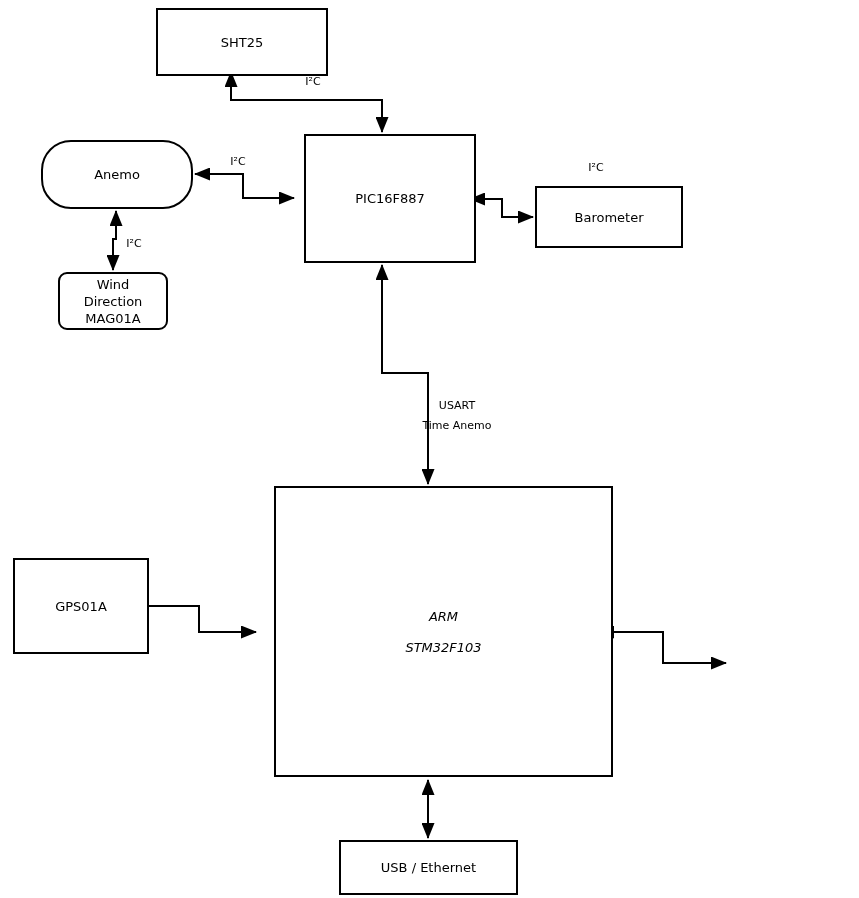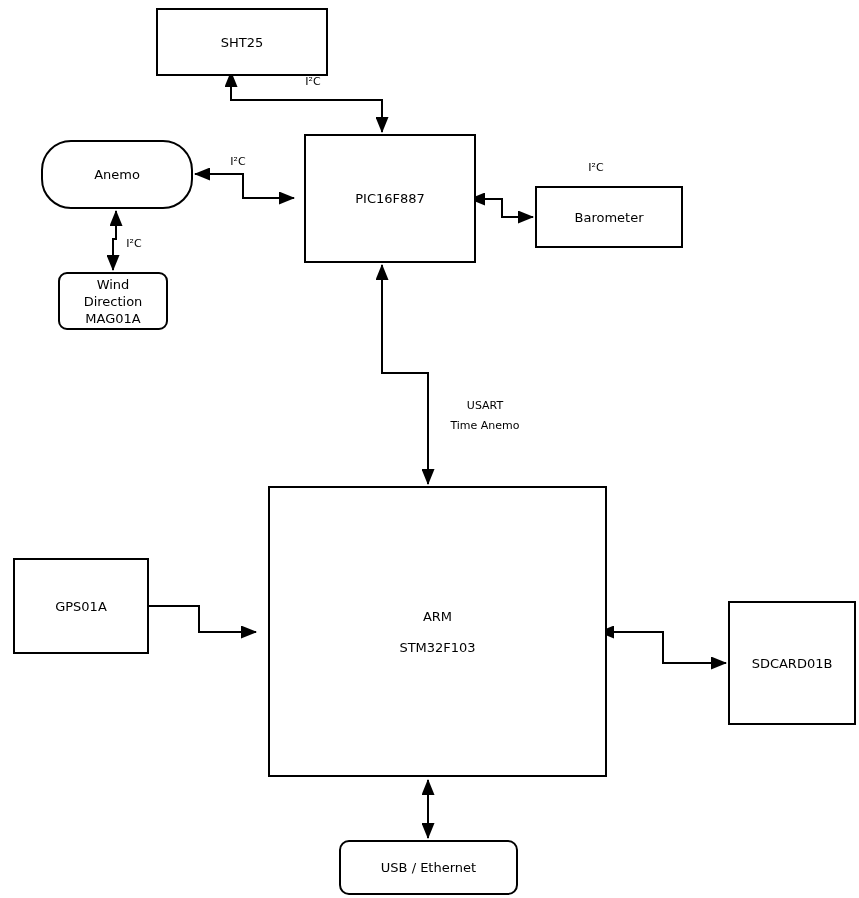--- a/index.html
+++ b/index.html
@@ -35,39 +35,39 @@
     font-size: 13px;
     line-height: 17px;
     text-align: center;
     white-space: nowrap;
   }
   .node-sht25     { left: 156px; top: 8px;   width: 172px; height: 68px; }
   .node-anemo     { left: 41px;  top: 140px; width: 152px; height: 69px; border-radius: 30px; }
   .node-pic       { left: 296px; top: 134px; width: 172px; height: 129px; margin-left: 8px; }
   .node-barometer { left: 535px; top: 186px; width: 148px; height: 62px; }
   .node-wind      { left: 58px;  top: 272px; width: 110px; height: 58px; border-radius: 9px; }
-  .node-arm       { left: 268px; top: 486px; width: 339px; height: 291px; }
+  .node-arm       { left: 274px; top: 486px; width: 339px; height: 291px; font-style: italic; }
   .node-arm .gap-line { margin-top: 14px; }
   .node-gps       { left: 1px;   top: 558px; width: 136px; height: 96px; margin-left: 12px; }
   .node-sdcard    { left: 728px; top: 601px; width: 128px; height: 124px; }
-  .node-usb       { left: 339px; top: 840px; width: 179px; height: 55px; border-radius: 10px; }
+  .node-usb       { left: 339px; top: 840px; width: 179px; height: 55px; }
   .edge-label {
     position: absolute;
     font-size: 11px;
     line-height: 16px;
     transform: translateX(-50%);
     white-space: nowrap;
     text-align: center;
   }
   .lbl-sht25-pic  { left: 313px; top: 74px; }
   .lbl-anemo-pic  { left: 238px; top: 154px; }
   .lbl-anemo-wind { left: 134px; top: 236px; }
   .lbl-pic-baro   { left: 596px; top: 160px; }
   .lbl-usart {
-    left: 485px;
+    left: 457px;
     top: 396px;
     line-height: 20px;
   }
 </style>
 </head>
 <body>
 
 <div class="canvas">
 
   <svg class="wires" viewBox="0 0 859 898" xmlns="http://www.w3.org/2000/svg">
@@ -121,23 +121,20 @@
 
   <div class="node node-arm">
     <span>ARM</span>
     <span class="gap-line">STM32F103</span>
   </div>
 
   <div class="node node-gps">
     <span>GPS01A</span>
   </div>
 
-  <div class="node node-sdcard">
-    <span>SDCARD01B</span>
-  </div>
 
   <div class="node node-usb">
     <span>USB / Ethernet</span>
   </div>
 
   <div class="edge-label lbl-sht25-pic">I²C</div>
 
   <div class="edge-label lbl-anemo-pic">I²C</div>
 
   <div class="edge-label lbl-anemo-wind">I²C</div>

